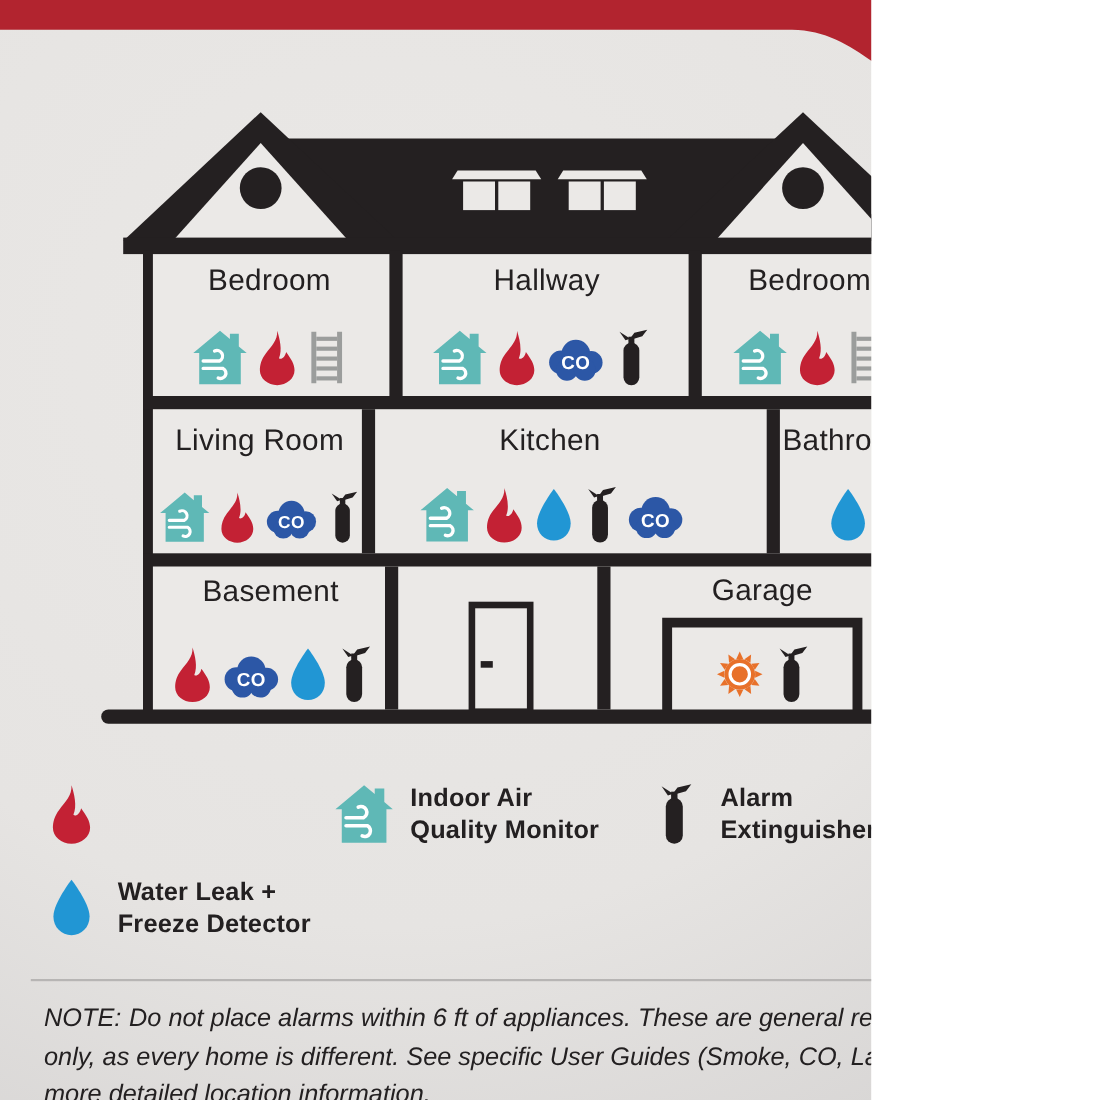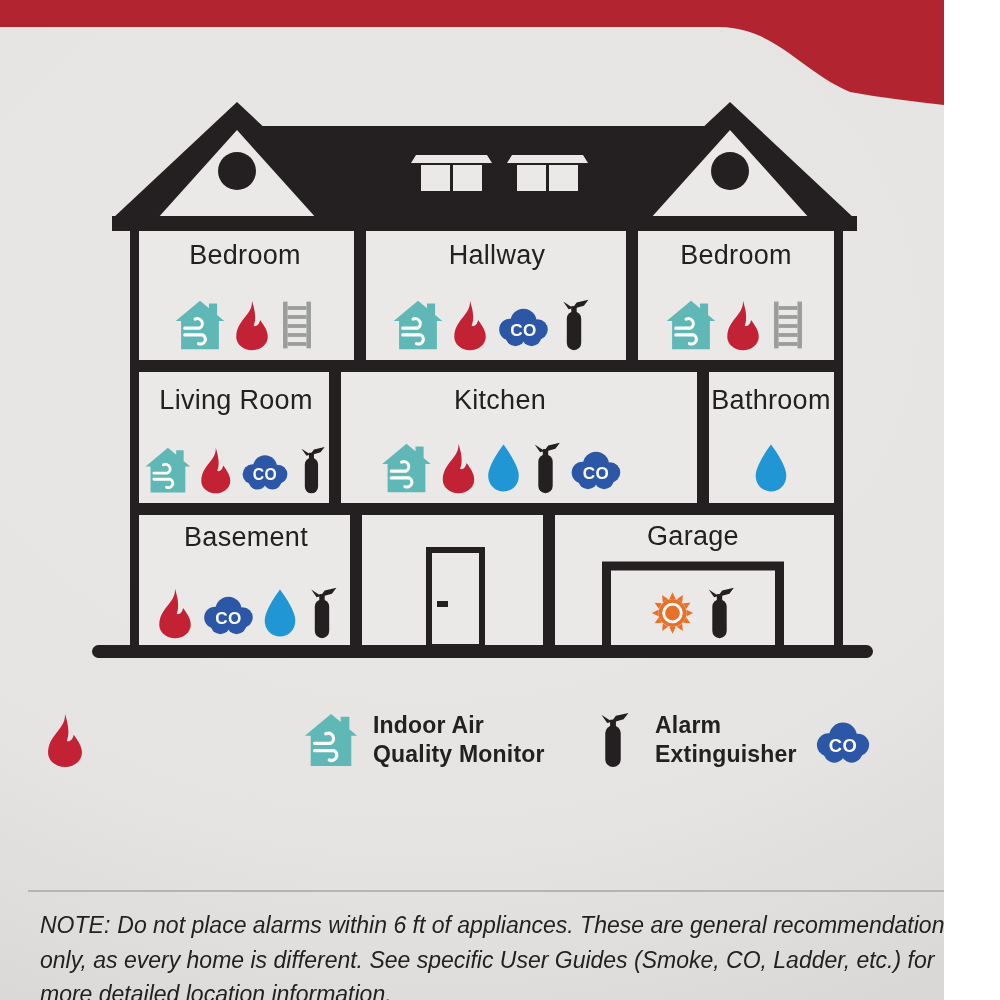--- a/index.html
+++ b/index.html
@@ -1,18 +1,18 @@
 <!DOCTYPE html>
 <html style="--c-banner: #b2242f; --c-structure: #242021; --c-room_fill: #ebe9e7; --c-teal: #5fb8b6; --c-red: #c32134; --c-blue: #2c57a6; --c-light_blue: #2196d4; --c-orange: #e8712a; --c-gray: #9b9d9c; --c-text: #232021;"><head>
 <meta charset="utf-8">
 <style>
   html,body{margin:0;padding:0;}
   body{font-family:"Liberation Sans", sans-serif;}
   #stage{
-    position:relative;width:944px;height:1000px;overflow:hidden;
+    position:relative;width:792px;height:1000px;overflow:hidden;
     background:
       radial-gradient(130% 95% at 45% 32%, #eae8e6 0%, #e6e4e2 55%, #d7d5d4 88%, #c9c7c6 100%);
   }
   svg text{font-family:"Liberation Sans", sans-serif;}
   .f-dark{fill:var(--c-structure);}
   .f-room{fill:var(--c-room_fill);}
   .f-banner{fill:var(--c-banner);}
   .f-teal{fill:var(--c-teal);}
   .f-red{fill:var(--c-red);}
   .f-blue{fill:var(--c-blue);}
@@ -241,20 +241,27 @@
           <use href="#sym-fire-extinguisher"></use>
         </svg>
         <div class="legend-label">Alarm
 Extinguisher</div>
       </div>
       <div class="legend-item">
         <svg class="legend-icon" viewBox="0 0 60 60">
           <use href="#sym-co-alarm"></use>
         </svg>
       </div>
+      <div class="legend-item">
+        <svg class="legend-icon" viewBox="0 0 60 60">
+          <use href="#sym-water-leak-detector"></use>
+        </svg>
+        <div class="legend-label">Water Leak +
+Freeze Detector</div>
+      </div>
     </div>
 
   <div id="note-divider"></div>
   <div id="note">
     <span class="note-prefix">NOTE:</span><span>Do not place alarms within 6 ft of appliances. These are general recommendations only, as every home is different. See specific User Guides (Smoke, CO, Ladder, etc.) for more detailed location information.</span>
   </div>
 
 </div>
 
 </body></html>

